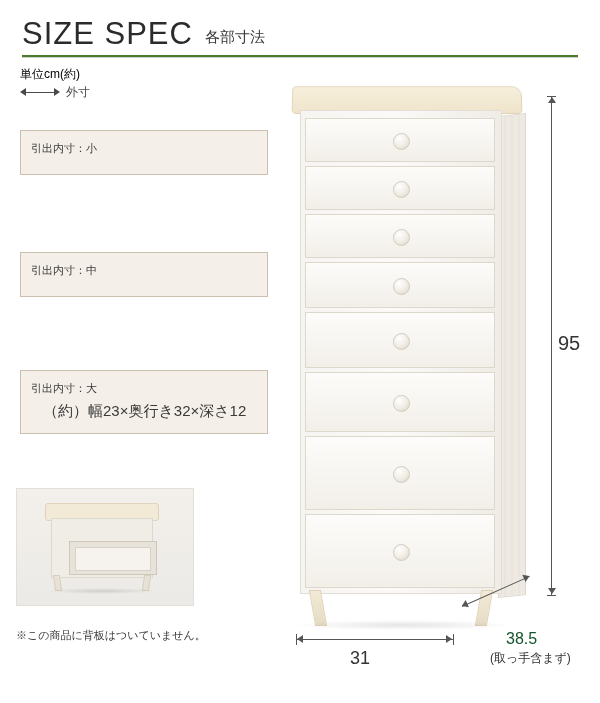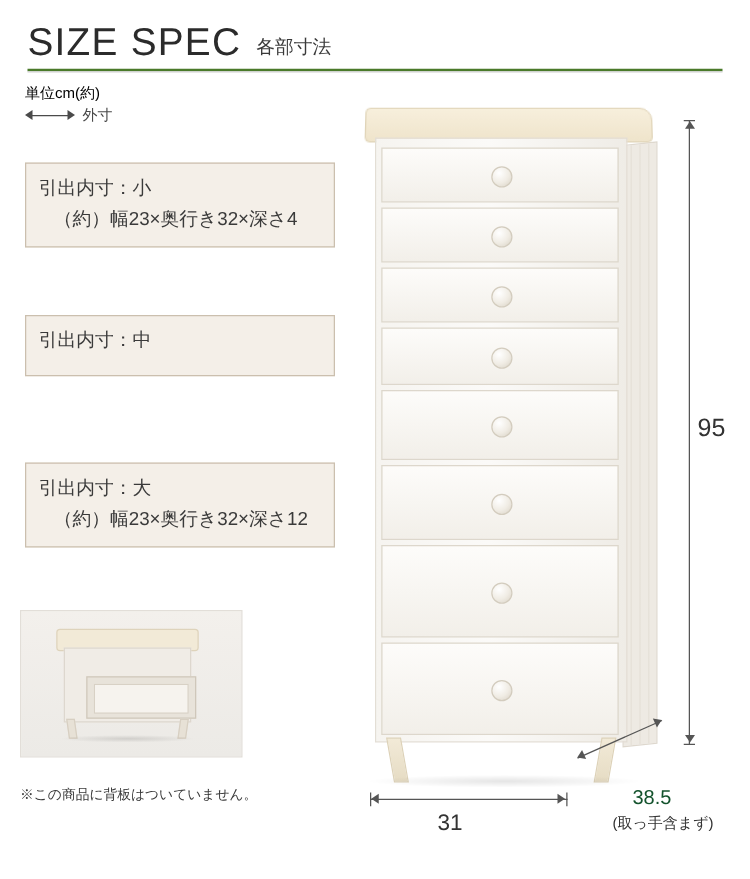--- a/index.html
+++ b/index.html
@@ -105,21 +105,21 @@
   .spec-box {
     position: absolute;
     left: 20px;
     width: 248px;
     border: 1px solid #cbbfae;
     background: #f4efe8;
     box-sizing: border-box;
     padding: 10px 8px 12px 10px;
   }
   .spec-box .line1 {
-    font-size: 15px;
+    font-size: 11px;
     color: #3a3a3a;
     margin-bottom: 6px;
   }
   .spec-box .line2 {
     font-size: 15px;
     color: #3a3a3a;
     padding-left: 12px;
   }
   #spec-small { top: 130px; }
   #spec-medium { top: 252px; }
@@ -390,21 +390,20 @@
   <span class="legend-arrow">
     <span class="head-l"></span>
     <span class="line"></span>
     <span class="head-r"></span>
   </span>
   <span>外寸</span>
 </div>
 
 <div class="spec-box" id="spec-small">
   <div class="line1">引出内寸：小</div>
-  <div class="line2">（約）幅23×奥行き32×深さ4</div>
 </div>
 
 <div class="spec-box" id="spec-medium">
   <div class="line1">引出内寸：中</div>
 </div>
 
 <div class="spec-box" id="spec-large">
   <div class="line1">引出内寸：大</div>
   <div class="line2">（約）幅23×奥行き32×深さ12</div>
 </div>

